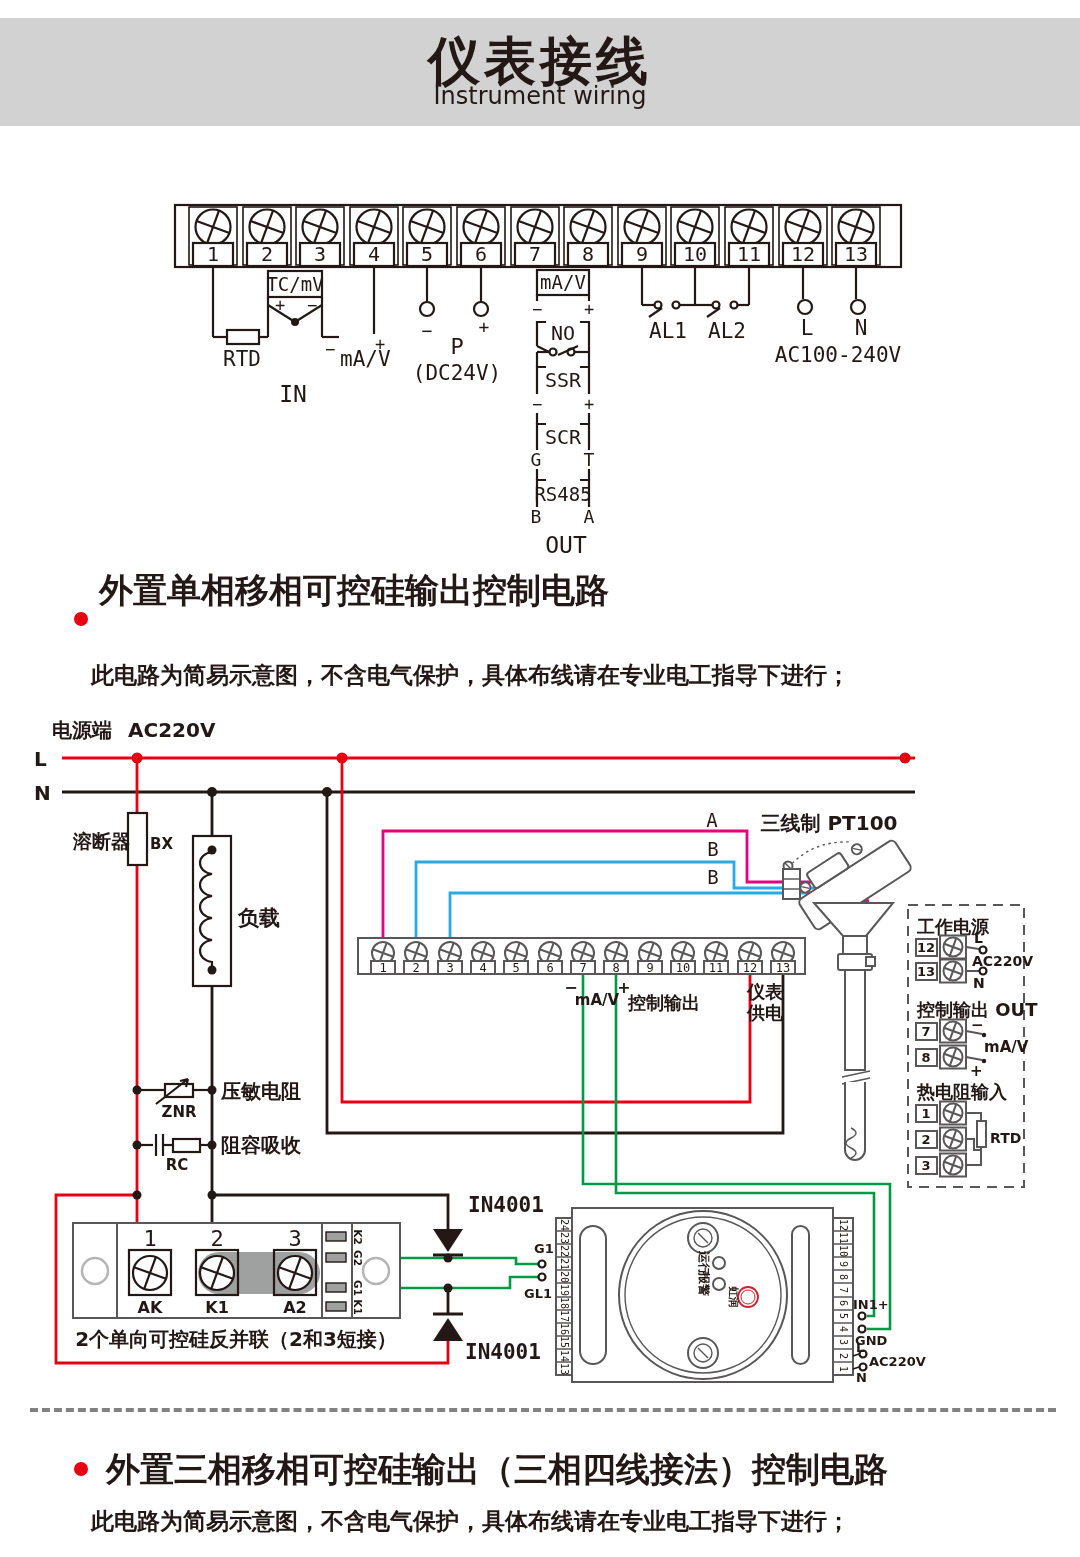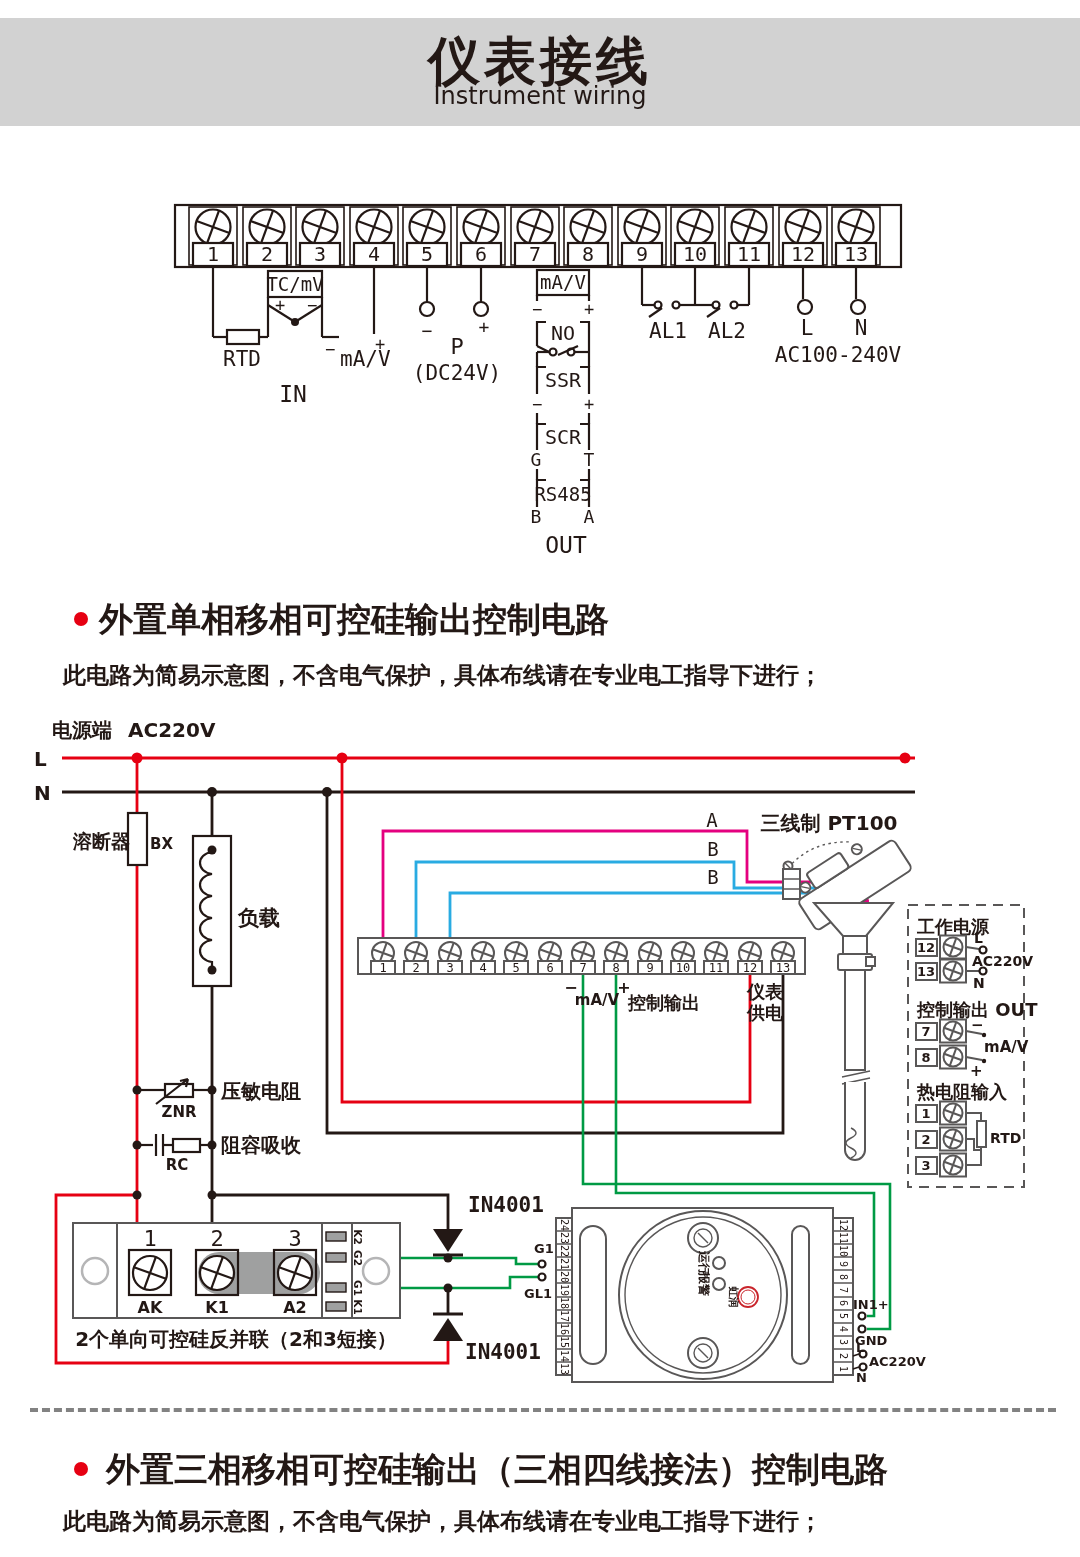--- a/index.html
+++ b/index.html
@@ -4,21 +4,21 @@
 <style>
   html,body{margin:0;padding:0;background:#fff;}
   #page{position:relative;width:1080px;height:1557px;background:#fff;overflow:hidden;
         font-family:"DejaVu Sans","Liberation Sans",sans-serif;color:#231815;}
   .abs{position:absolute;}
   #hdr{left:0;top:18px;width:1080px;height:108px;background:#d2d2d2;
        display:flex;flex-direction:column;align-items:center;justify-content:center;}
   #hdr .t1{font-size:52px;font-weight:bold;letter-spacing:4px;line-height:1.05;}
   #hdr .t2{font-size:24px;margin-top:-6px;text-align:center;}
   .sec-title{font-size:34px;font-weight:bold;white-space:nowrap;}
-  .sec-note{font-size:23px;font-weight:bold;white-space:nowrap;}
+  .sec-note{font-size:23px;font-weight:bold;white-space:nowrap;margin-left:28px;}
   .bullet{width:14px;height:14px;border-radius:50%;background:#e60012;}
   #divider{left:30px;top:1408px;width:1026px;border-top:4px dashed #828282;}
   svg{position:absolute;left:0;overflow:visible;}
   svg text{fill:#231815;}
   text.m{font-family:"DejaVu Sans Mono","Liberation Mono",monospace;font-weight:normal;}
   text.mb{font-family:"DejaVu Sans Mono","Liberation Mono",monospace;font-weight:bold;}
   text.c{font-family:"DejaVu Sans","Liberation Sans",sans-serif;font-weight:bold;}
   .mid{text-anchor:middle;}
   .k{stroke:#231815;stroke-width:2.2;fill:none;}
   .k1{stroke:#231815;stroke-width:1.6;fill:none;}
@@ -210,21 +210,21 @@
         <circle cx="805" cy="307" r="7" class="wf"></circle>
       <line x1="856" y1="267" x2="856" y2="299" class="k"></line>
         <circle cx="858" cy="307" r="7" class="wf"></circle>
       <text class="m mid" font-size="21" x="807" y="335">L</text>
       <text class="m mid" font-size="21" x="861" y="335">N</text>
       <text class="m mid" font-size="21" x="838" y="362">AC100-240V</text>
     </g>
   </svg>
 
   <div class="abs bullet" style="left:74px;top:612px"></div>
-  <div class="abs sec-title" style="left:99px;top:597px">外置单相移相可控硅输出控制电路</div>
+  <div class="abs sec-title" style="left:99px;top:568px">外置单相移相可控硅输出控制电路</div>
   <div class="abs sec-note" style="left:63px;top:660px">此电路为简易示意图，不含电气保护，具体布线请在专业电工指导下进行；</div>
 
   <svg class="abs" style="top:700px" width="1080" height="700" viewBox="0 700 1080 700">
     <defs>
       <g id="sB" class="g1">
           <circle r="11" fill="#fff"></circle>
           <g transform="rotate(20)">
             <line y1="-11" y2="11"></line>
             <line x1="-11" x2="11"></line>
           </g>

